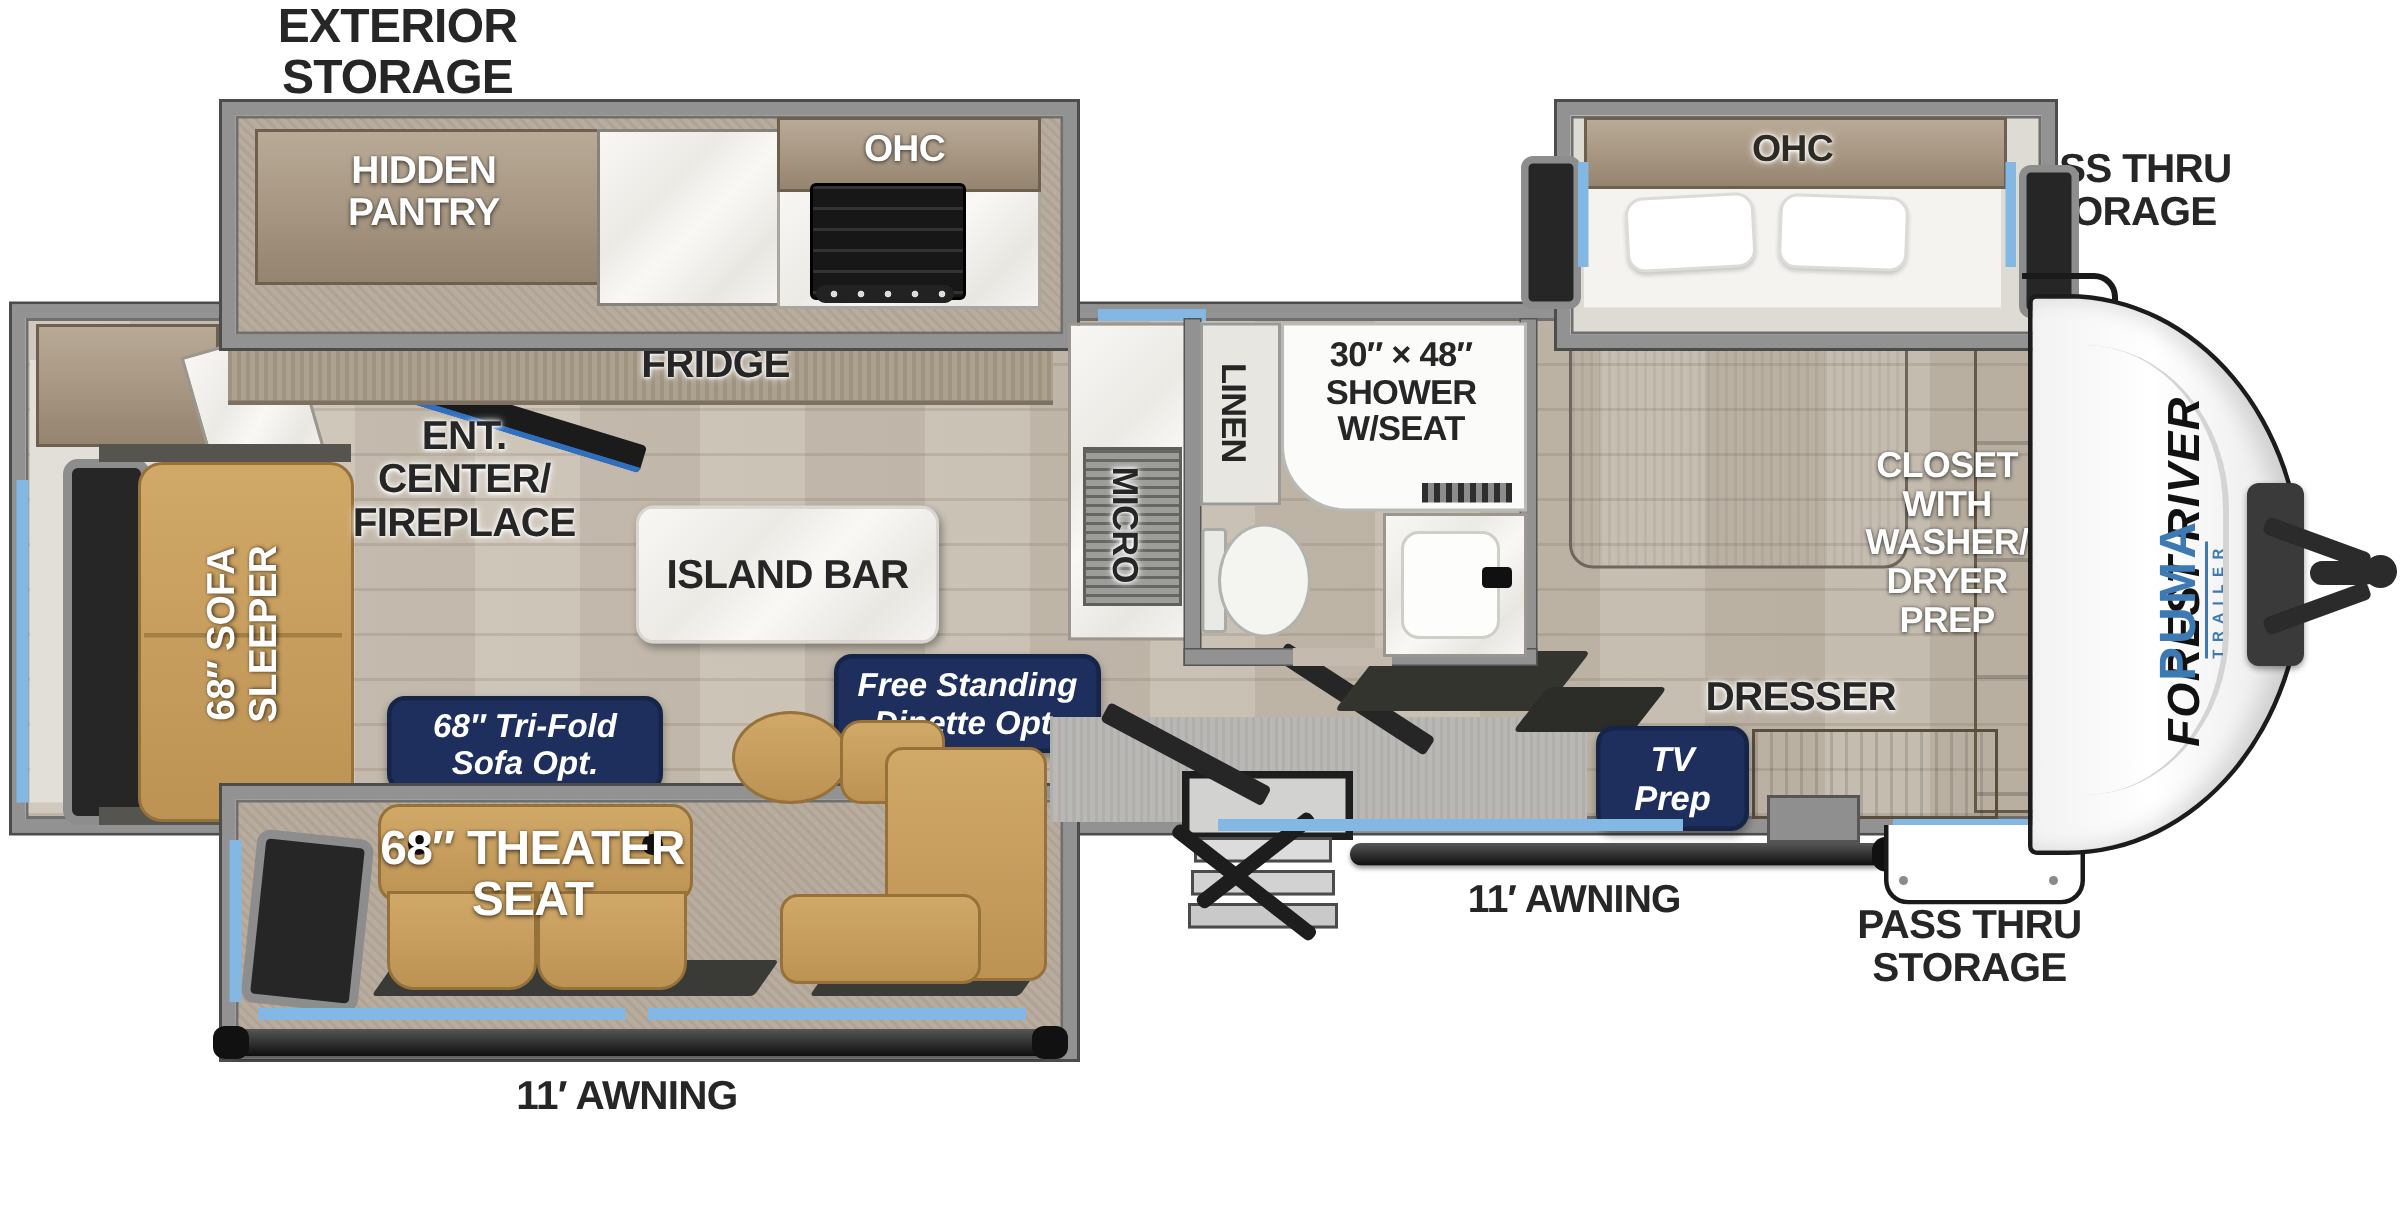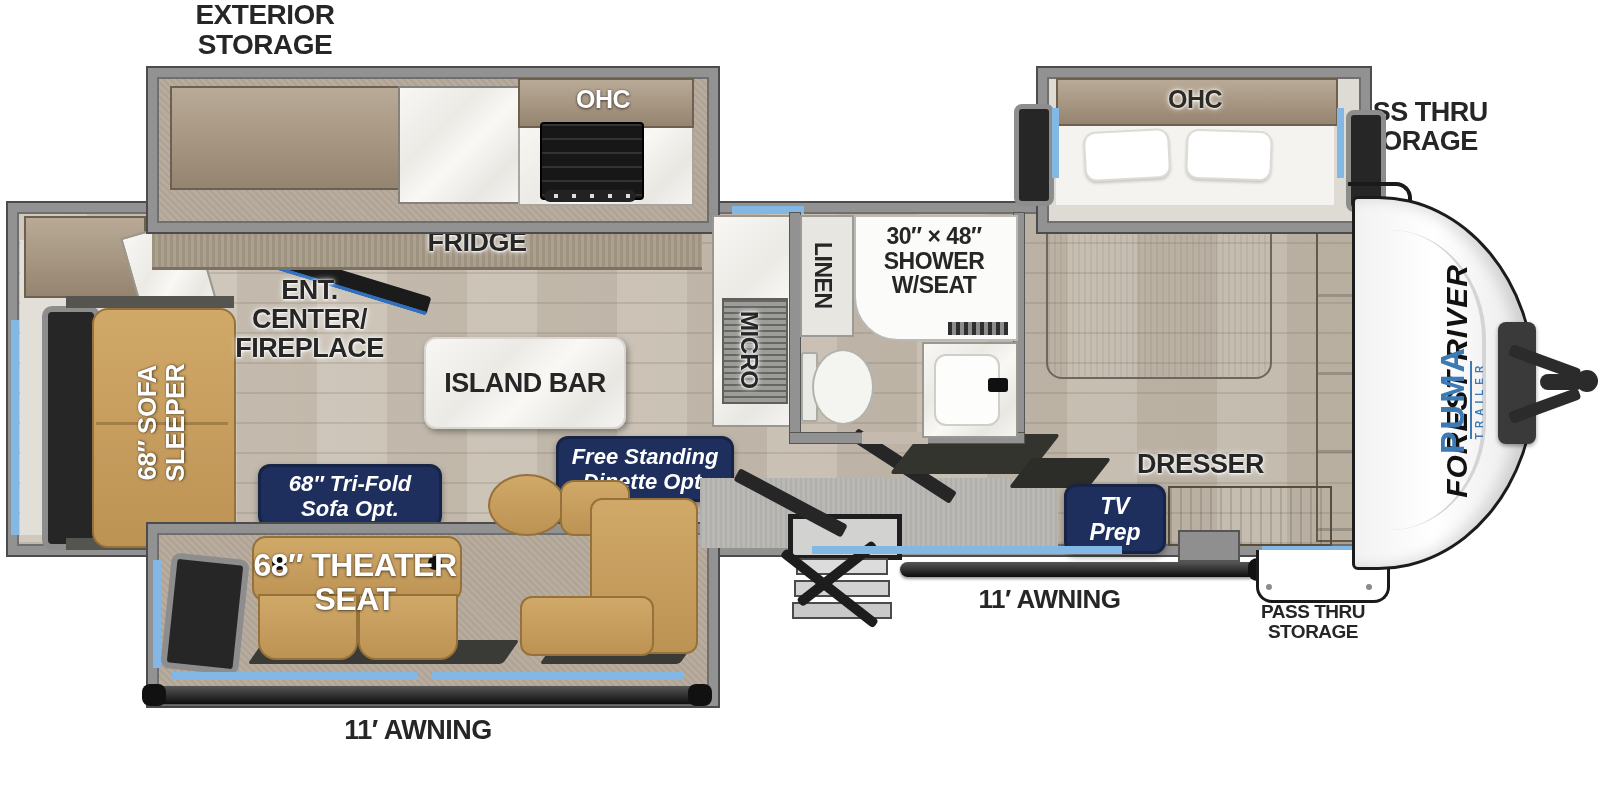--- a/index.html
+++ b/index.html
@@ -28,27 +28,27 @@
   .vtext{writing-mode:vertical-rl;}
   .dot{background:#141414;border-radius:50%;}
   .bluestrip{background:#84b8e4;}
   .steelbar{background:linear-gradient(180deg,#565656,#0e0e0e);border-radius:9px;box-shadow:0 2px 3px rgba(0,0,0,.4);}
 </style>
 </head>
 <body>
 
 <div class="stage">
 
-  <div class="abs lbl black" style="left:170px;top:0px;width:190px;font-size:28px;">EXTERIOR
+  <div class="abs lbl black" style="left:170px;top:0px;width:190px;font-size:32px;">EXTERIOR
 STORAGE</div>
   <div class="abs lbl black" style="left:1328px;top:98px;width:170px;font-size:27px;">PASS THRU
 STORAGE</div>
   <div class="abs lbl black" style="left:328px;top:716px;width:180px;font-size:27px;">11′ AWNING</div>
   <div class="abs lbl black" style="left:962px;top:586px;width:175px;font-size:26px;">11′ AWNING</div>
-  <div class="abs lbl black" style="left:1228px;top:602px;width:170px;font-size:19px;">PASS THRU
+  <div class="abs lbl black" style="left:1228px;top:602px;width:170px;font-size:27px;">PASS THRU
 STORAGE</div>
 
   <div class="abs wallbox wood" style="left:8px;top:203px;width:1357px;height:334px;"></div>
 
   <div class="abs" style="left:20px;top:240px;width:105px;height:295px;background:#e2dfd9;"></div>
   <div class="abs" style="left:42px;top:306px;width:46px;height:232px;background:#262626;border:6px solid #8d8d8d;border-radius:10px;"></div>
   <div class="abs bluestrip" style="left:11px;top:320px;width:8px;height:215px;"></div>
 
   <div class="abs cab" style="left:24px;top:216px;width:118px;height:78px;"></div>
   <div class="abs marble" style="left:132px;top:226px;width:72px;height:92px;border:2px solid #9a978f;transform:rotate(-16deg);"></div>
@@ -78,20 +78,22 @@
     <span>68″ Tri-Fold
 Sofa Opt.</span>
   </div>
   <div class="abs chip" style="left:556px;top:436px;width:172px;height:60px;font-size:22px;">
     <span>Free Standing
 Dinette Opt.</span>
   </div>
 
   <div class="abs wallbox carpet" style="left:148px;top:68px;width:552px;height:146px;"></div>
   <div class="abs cab" style="left:170px;top:86px;width:226px;height:100px;"></div>
+  <div class="abs lbl white" style="left:190px;top:100px;width:185px;font-size:26px;">HIDDEN
+PANTRY</div>
   <div class="abs marble" style="left:398px;top:86px;width:118px;height:114px;border:2px solid #86837c;"></div>
   <div class="abs marble" style="left:518px;top:124px;width:172px;height:78px;border:2px solid #a9a69e;"></div>
   <div class="abs cab" style="left:518px;top:78px;width:172px;height:46px;"></div>
   <div class="abs lbl white" style="left:558px;top:86px;width:90px;font-size:25px;">OHC</div>
   <div class="abs" style="left:540px;top:122px;width:100px;height:74px;background:#171717;border-radius:4px;border:2px solid #000;
               background-image:repeating-linear-gradient(180deg,rgba(255,255,255,.12) 0 2px,rgba(0,0,0,0) 2px 14px);"></div>
   <div class="abs" style="left:544px;top:190px;width:92px;height:12px;background:#222;border-radius:6px;
               background-image:radial-gradient(circle 4px at 12px 6px,#ddd 55%,rgba(0,0,0,0) 60%),radial-gradient(circle 4px at 30px 6px,#ddd 55%,rgba(0,0,0,0) 60%),radial-gradient(circle 4px at 48px 6px,#ddd 55%,rgba(0,0,0,0) 60%),radial-gradient(circle 4px at 66px 6px,#ddd 55%,rgba(0,0,0,0) 60%),radial-gradient(circle 4px at 84px 6px,#ddd 55%,rgba(0,0,0,0) 60%);"></div>
 
   <div class="abs wallbox carpet" style="left:148px;top:524px;width:552px;height:164px;"></div>
@@ -159,20 +161,25 @@
 
   <div class="abs marble" style="left:922px;top:342px;width:92px;height:92px;border:2px solid #9a978f;"></div>
   <div class="abs" style="left:934px;top:354px;width:62px;height:68px;background:#fdfdfc;border:2px solid #cfcfca;border-radius:12px;"></div>
   <div class="abs" style="left:988px;top:378px;width:20px;height:14px;background:#101010;border-radius:3px;"></div>
 
   <div class="abs" style="left:1046px;top:205px;width:222px;height:170px;background:linear-gradient(180deg,#9a9287,#8a8277);border:2px solid #6f675d;border-radius:0 0 16px 16px;
               background-image:repeating-linear-gradient(90deg,rgba(0,0,0,.05) 0 2px,rgba(0,0,0,0) 2px 6px);"></div>
 
   <div class="abs" style="left:1316px;top:214px;width:52px;height:324px;background:linear-gradient(90deg,#a3937e,#857561);border:2px solid #665847;
               background-image:repeating-linear-gradient(180deg,rgba(0,0,0,.18) 0 3px,rgba(0,0,0,0) 3px 78px);"></div>
+  <div class="abs lbl white" style="left:1228px;top:298px;width:140px;font-size:24px;">CLOSET
+WITH
+WASHER/
+DRYER
+PREP</div>
 
   <div class="abs lbl black glow" style="left:1128px;top:450px;width:145px;font-size:27px;">DRESSER</div>
   <div class="abs" style="left:1168px;top:486px;width:160px;height:56px;background:linear-gradient(90deg,#9b8871,#7b6953);border:2px solid #594d3c;
               background-image:repeating-linear-gradient(90deg,rgba(0,0,0,.12) 0 2px,rgba(0,0,0,0) 2px 10px);"></div>
 
   <div class="abs chip" style="left:1064px;top:484px;width:96px;height:64px;font-size:23px;">
     <span>TV
 Prep</span>
   </div>
   <div class="abs" style="left:1178px;top:530px;width:58px;height:28px;background:#8f8f8f;border:2px solid #555;"></div>

